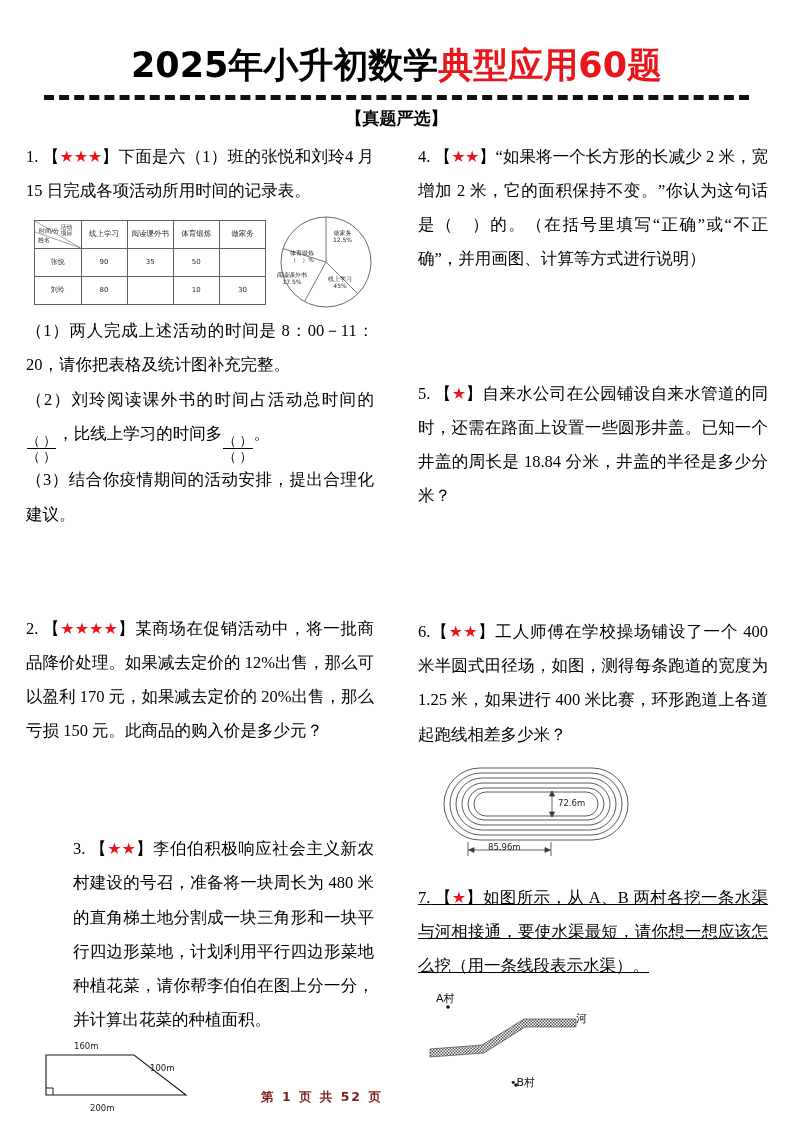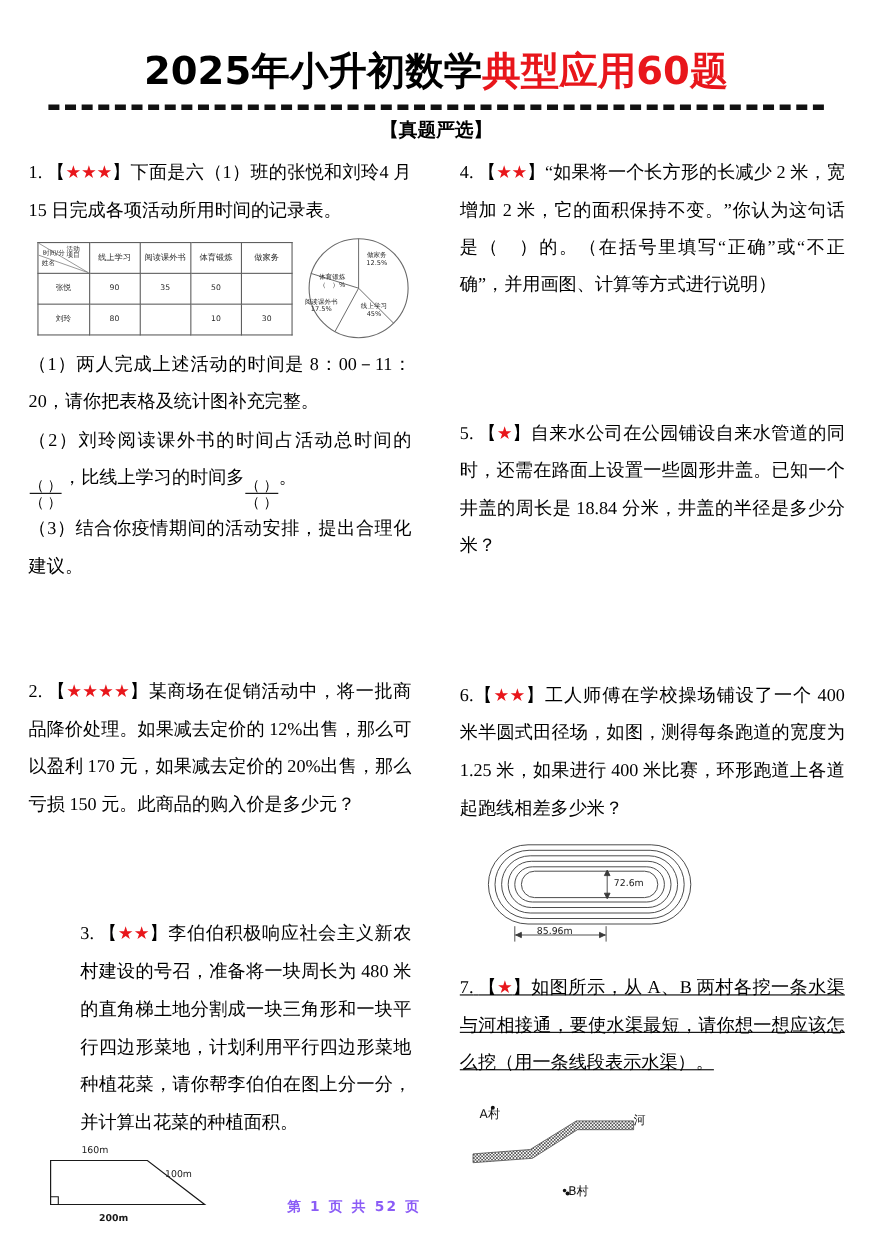--- a/index.html
+++ b/index.html
@@ -171,21 +171,21 @@
   
   .footer {
     position: absolute;
     bottom: 16px;
     left: 0;
     width: 644px;
     text-align: center;
     font-family: "DejaVu Sans", "Liberation Sans", sans-serif;
     font-size: 12.5px;
     font-weight: bold;
-    color: #8b5cf6;
+    color: #7f1d1d;
     letter-spacing: 2px;
   }
 </style>
 </head>
 <body>
 
 <div class="page-header">
   <div class="doc-title">
     <span class="seg-black">2025年小升初数学</span><span class="seg-red">典型应用60题</span>
   </div>
@@ -293,21 +293,21 @@
       <span class="brk">【</span><span class="stars">★★</span><span class="brk">】</span><span>李伯伯积极响应社会主义新农村建设的号召，准备将一块周长为 480 米的直角梯土地分割成一块三角形和一块平行四边形菜地，计划利用平行四边形菜地种植花菜，请你帮李伯伯在图上分一分，并计算出花菜的种植面积。</span>
     </div>
 
     <div class="trap-wrap">
       <svg width="180" height="62" viewBox="0 0 180 62">
         <polygon points="8,12 96,12 148,52 8,52" fill="none" stroke="#1a1a1a" stroke-width="1.1"></polygon>
         <polyline points="8,45 15,45 15,52" fill="none" stroke="#1a1a1a" stroke-width="1"></polyline>
       </svg>
       <span class="fig-lbl" style="left:36px; top:-2px;">160m</span>
       <span class="fig-lbl" style="left:112px; top:20px;">100m</span>
-      <span class="fig-lbl" style="left:52px; top:60px;font-weight:bold;">200m</span>
+      <span class="fig-lbl" style="left:52px; top:60px;">200m</span>
     </div>
 
   </div>
 
   <div class="col col-right">
 
     <div class="q">
       <span class="q-num">4.</span>
       <span class="brk">【</span><span class="stars">★★</span><span class="brk">】</span><span>“如果将一个长方形的长减少 2 米，宽增加 2 米，它的面积保持不变。”你认为这句话是（　）的。（在括号里填写“正确”或“不正确”，并用画图、计算等方式进行说明）</span>
     </div>
@@ -361,21 +361,21 @@
           <pattern id="hatch" width="3" height="3" patternUnits="userSpaceOnUse">
             <rect width="3" height="3" fill="#ffffff"></rect>
             <rect width="1.5" height="1.5" fill="#555"></rect>
             <rect x="1.5" y="1.5" width="1.5" height="1.5" fill="#555"></rect>
           </pattern>
         </defs>
         <polygon points="6,60 58,56 100,30 152,30 152,38 101,38 60,64 6,68" fill="url(#hatch)" stroke="#4a4a4a" stroke-width="0.7"></polygon>
         <circle cx="24" cy="18" r="1.8" fill="#111"></circle>
         <circle cx="92" cy="96" r="1.8" fill="#111"></circle>
       </svg>
-      <span class="river-lbl" style="left:12px; top:16px;">A村</span>
+      <span class="river-lbl" style="left:12px; top:2px;">A村</span>
       <span class="river-lbl" style="left:152px; top:22px;">河</span>
       <span class="river-lbl" style="left:86px; top:86px;">•B村</span>
     </div>
 
   </div>
 </div>
 
 <div class="footer">第 1 页 共 52 页</div>
 
 </body></html>

